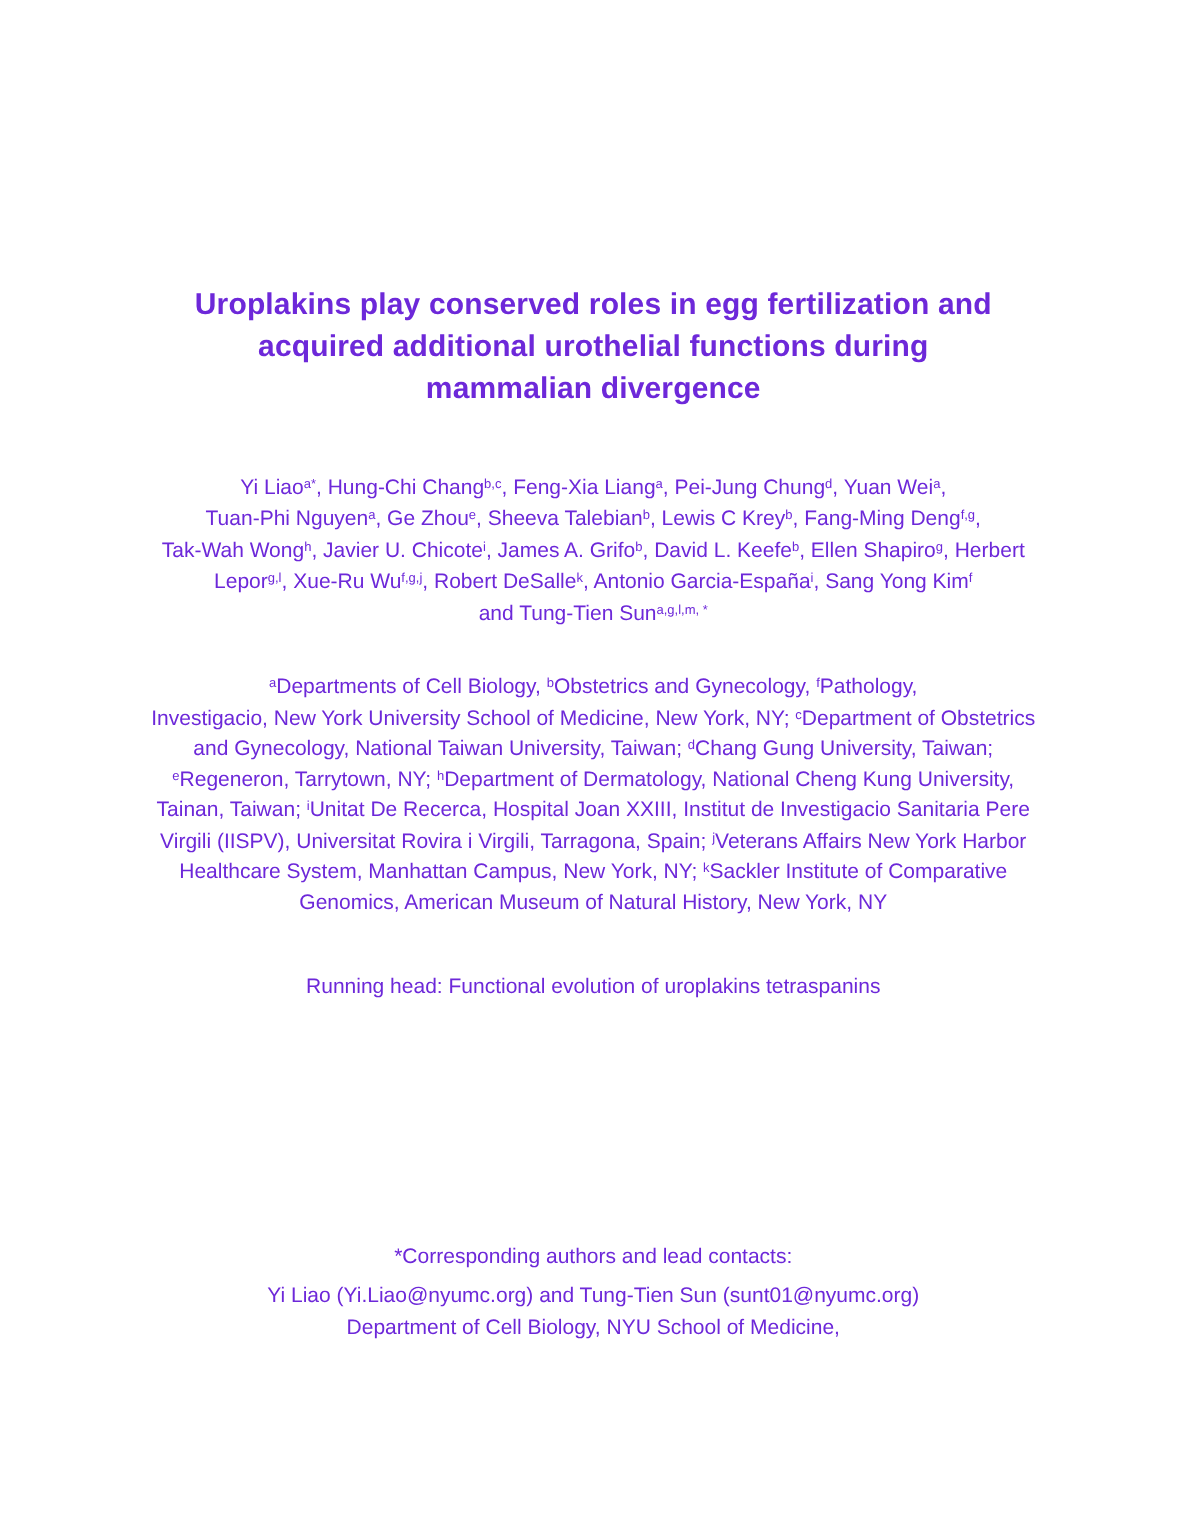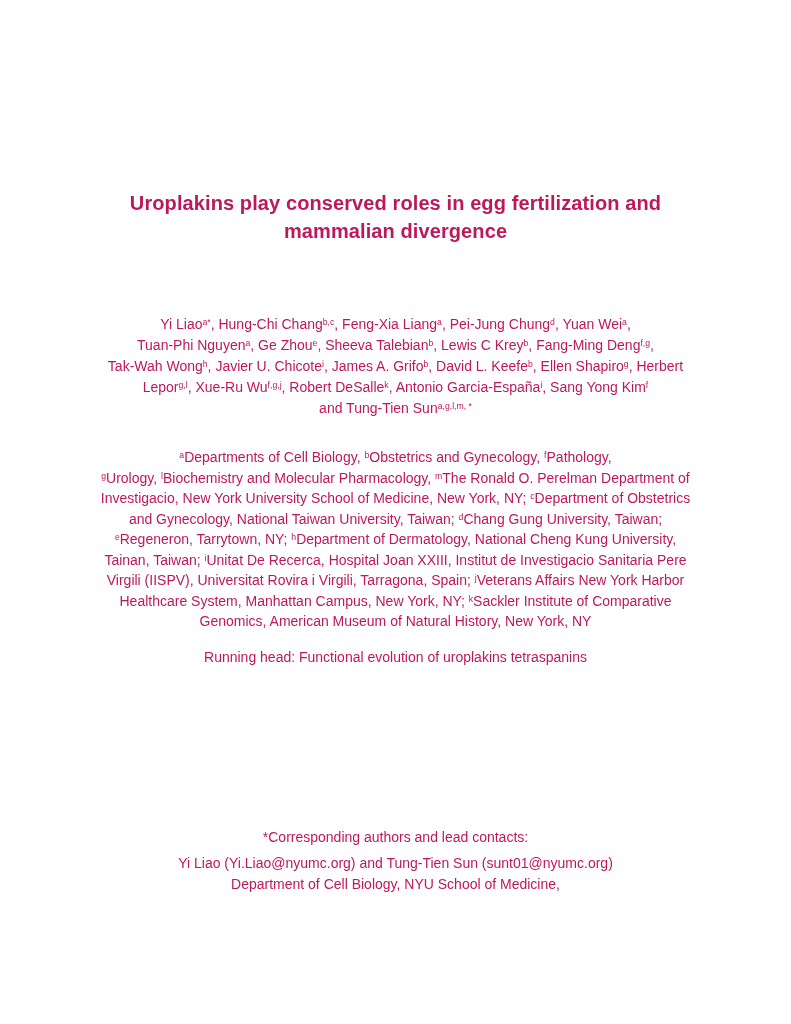--- a/index.html
+++ b/index.html
@@ -2,21 +2,21 @@
 <html><head>
 <meta charset="utf-8">
 <style>
   html, body { margin: 0; padding: 0; background: #ffffff; }
   .page {
     position: relative;
     width: 791px;
     height: 1024px;
     background: #ffffff;
     font-family: "Liberation Sans", sans-serif;
-    color: #be185d;
+    color: #6d28d9;
     overflow: hidden;
   }
   .block {
     position: absolute;
     left: 0;
     width: 100%;
     text-align: center;
   }
   .title {
     top: 176px;
@@ -55,34 +55,34 @@
     top: -0.45em;
   }
 </style>
 </head>
 <body>
 
 <div class="page">
 
   <h1 class="block title">
     <div class="plain-line">Uroplakins play conserved roles in egg fertilization and</div>
+    <div class="plain-line">acquired additional urothelial functions during</div>
     <div class="plain-line">mammalian divergence</div>
   </h1>
 
   <div class="block authors">
       <div class="line"><span>Yi Liao</span><sup>a*</sup><span>, Hung-Chi Chang</span><sup>b,c</sup><span>, Feng-Xia Liang</span><sup>a</sup><span>, Pei-Jung Chung</span><sup>d</sup><span>, Yuan Wei</span><sup>a</sup><span>,</span></div>
       <div class="line"><span>Tuan-Phi Nguyen</span><sup>a</sup><span>, Ge Zhou</span><sup>e</sup><span>, Sheeva Talebian</span><sup>b</sup><span>, Lewis C Krey</span><sup>b</sup><span>, Fang-Ming Deng</span><sup>f,g</sup><span>,</span></div>
       <div class="line"><span>Tak-Wah Wong</span><sup>h</sup><span>, Javier U. Chicote</span><sup>i</sup><span>, James A. Grifo</span><sup>b</sup><span>, David L. Keefe</span><sup>b</sup><span>, Ellen Shapiro</span><sup>g</sup><span>, Herbert</span></div>
       <div class="line"><span>Lepor</span><sup>g,l</sup><span>, Xue-Ru Wu</span><sup>f,g,j</sup><span>, Robert DeSalle</span><sup>k</sup><span>, Antonio Garcia-España</span><sup>i</sup><span>, Sang Yong Kim</span><sup>f</sup></div>
       <div class="line"><span>and Tung-Tien Sun</span><sup>a,g,l,m, *</sup></div>
     </div>
 
   <div class="block affiliations">
       <div class="line"><sup>a</sup><span>Departments of Cell Biology, </span><sup>b</sup><span>Obstetrics and Gynecology, </span><sup>f</sup><span>Pathology,</span></div>
-      <div class="line"><sup>g</sup><span>Urology, </span><sup>l</sup><span>Biochemistry and Molecular Pharmacology, </span><sup>m</sup><span>The Ronald O. Perelman Department of</span></div>
       <div class="line"><span>Investigacio, New York University School of Medicine, New York, NY; </span><sup>c</sup><span>Department of Obstetrics</span></div>
       <div class="line"><span>and Gynecology, National Taiwan University, Taiwan; </span><sup>d</sup><span>Chang Gung University, Taiwan;</span></div>
       <div class="line"><sup>e</sup><span>Regeneron, Tarrytown, NY; </span><sup>h</sup><span>Department of Dermatology, National Cheng Kung University,</span></div>
       <div class="line"><span>Tainan, Taiwan; </span><sup>i</sup><span>Unitat De Recerca, Hospital Joan XXIII, Institut de Investigacio Sanitaria Pere</span></div>
       <div class="line"><span>Virgili (IISPV), Universitat Rovira i Virgili, Tarragona, Spain; </span><sup>j</sup><span>Veterans Affairs New York Harbor</span></div>
       <div class="line"><span>Healthcare System, Manhattan Campus, New York, NY; </span><sup>k</sup><span>Sackler Institute of Comparative</span></div>
       <div class="line"><span>Genomics, American Museum of Natural History, New York, NY</span></div>
     </div>
 
   <div class="block running-head">Running head: Functional evolution of uroplakins tetraspanins</div>

